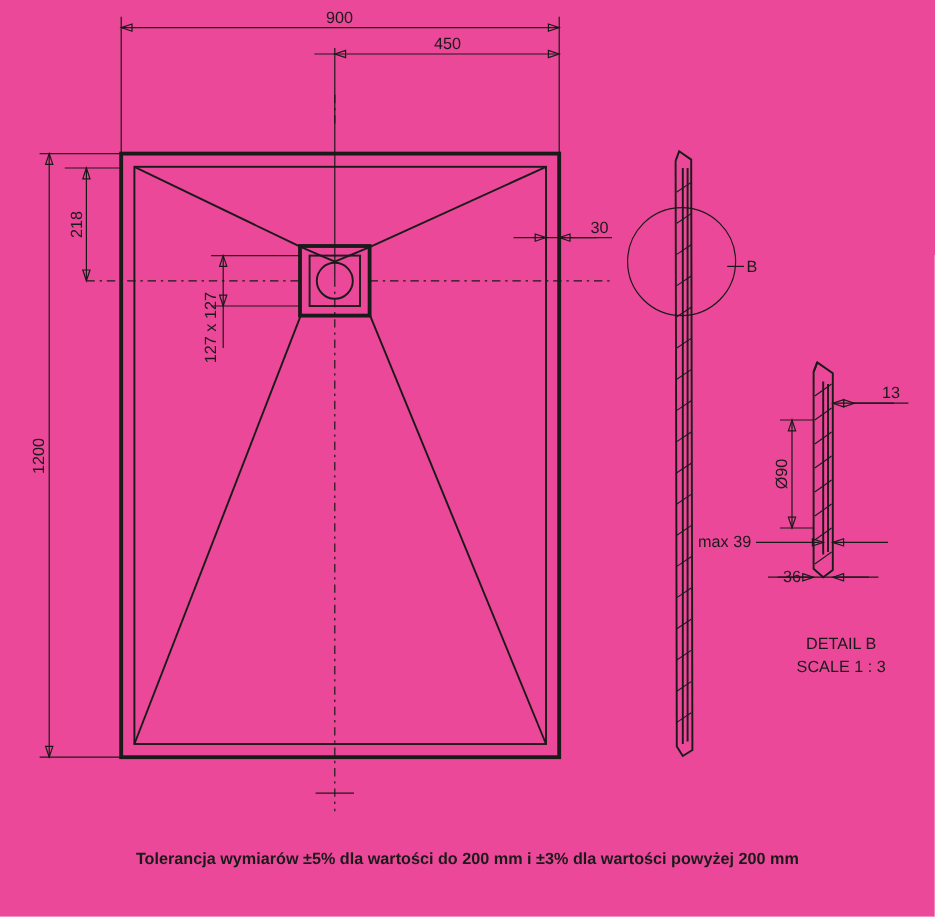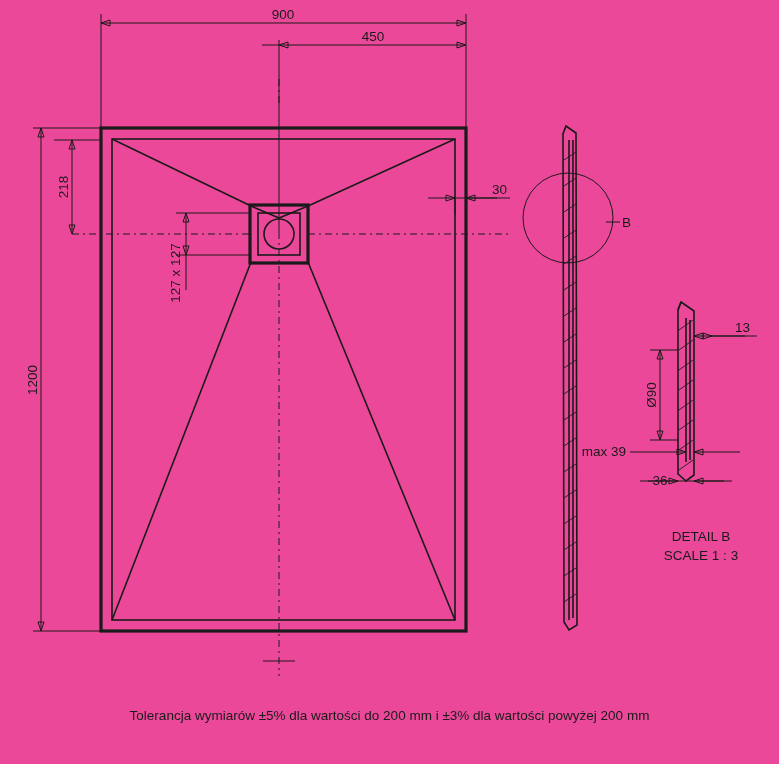--- a/index.html
+++ b/index.html
@@ -30,20 +30,21 @@
     left: 0;
     top: 706px;
     width: 779px;
     text-align: center;
     font-size: 13.5px;
     line-height: 20px;
     color: #1a1a1a;
   }
   .notes div {
     white-space: nowrap;
+    font-weight: bold;
   }
   svg text {
     font-family: "Liberation Sans", sans-serif;
     fill: #1a1a1a;
   }
   .dim-text {
     font-size: 13.5px;
   }
   .label-text {
     font-size: 13.5px;

